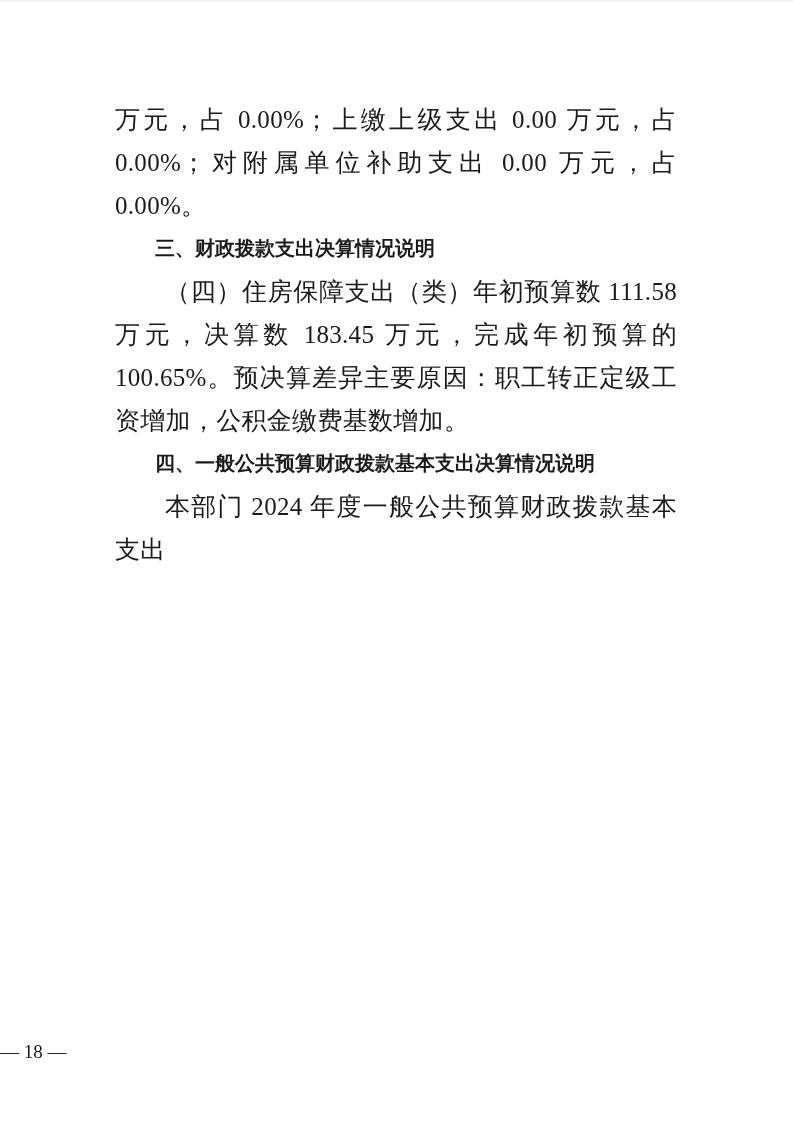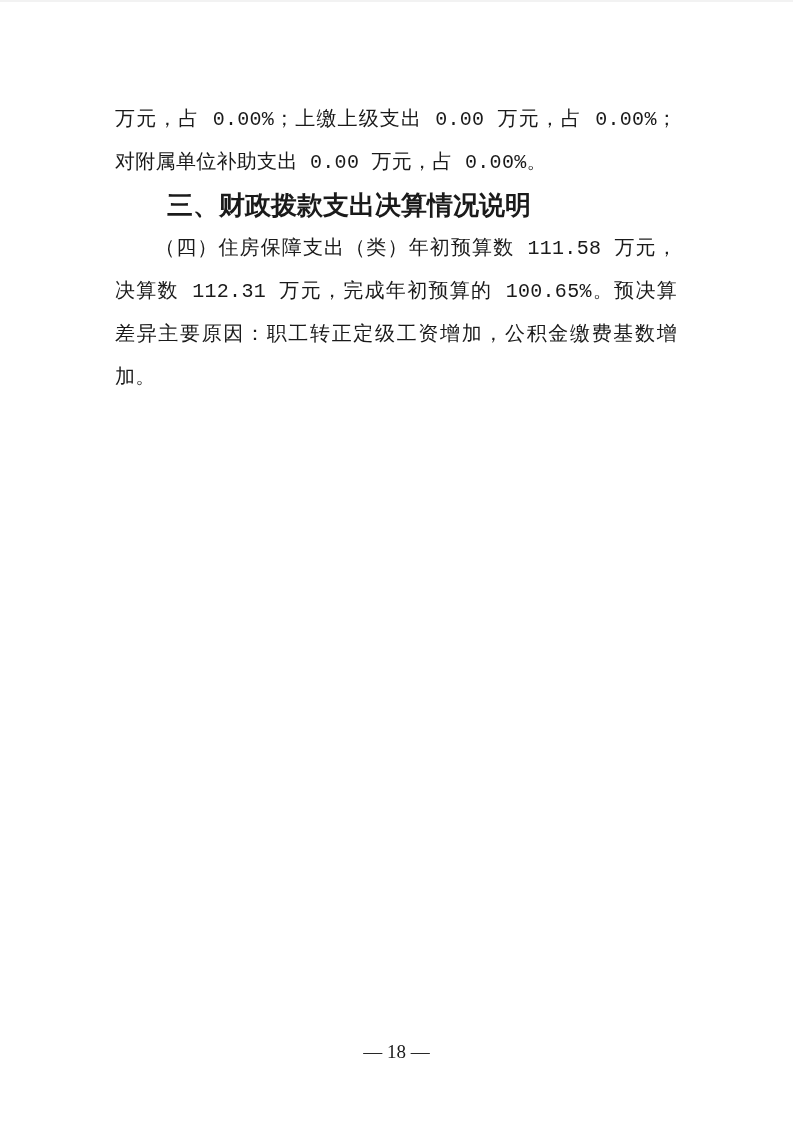--- a/index.html
+++ b/index.html
@@ -19,56 +19,56 @@
     border-top: 2px solid #f2f2f2;
   }
   .content {
     position: absolute;
     left: 115px;
     top: 96px;
     width: 562px;
   }
   .content p {
     margin: 0;
-    font-size: 20px;
+    font-size: 25px;
     line-height: 43px;
     text-align: justify;
     letter-spacing: 0.3px;
-    font-family: Liberation Mono, monospace;
   }
   .content p.body {
     text-indent: 2em;
   }
   .content p.continuation {
     text-indent: 0;
   }
   .content p.heading {
     text-indent: 2em;
     font-family: "Liberation Sans", "DejaVu Sans", sans-serif;
     font-weight: bold;
-    font-size: 26px;
+    font-size: 20px;
     text-align: left;
     letter-spacing: 0;
   }
   .footer {
     position: absolute;
     left: 0;
     top: 1036px;
     width: 100%;
-    text-align: center;
     font-size: 19px;
     line-height: 28px;
     color: #1a1a1a;
   }
 </style>
 </head>
 <body>
 
 <div class="page">
   <div class="content">
       <p class="continuation">万元，占 0.00%；上缴上级支出 0.00 万元，占 0.00%；对附属单位补助支出 0.00 万元，占 0.00%。</p>
       <p class="heading">三、财政拨款支出决算情况说明</p>
-      <p class="body">（四）住房保障支出（类）年初预算数 111.58 万元，决算数 112.31 万元，完成年初预算的 100.65%。预决算差异主要原因：职工转正定级工资增加，公积金缴费基数增加。</p>
+      <p class="body">（四）住房保障支出（类）年初预算数 111.58 万元，决算数 183.45 万元，完成年初预算的 100.65%。预决算差异主要原因：职工转正定级工资增加，公积金缴费基数增加。</p>
+      <p class="heading">四、一般公共预算财政拨款基本支出决算情况说明</p>
+      <p class="body">本部门 2024 年度一般公共预算财政拨款基本支出</p>
     </div>
   <div class="footer">
     <span>— 18 —</span>
   </div>
 </div>
 
 </body></html>

